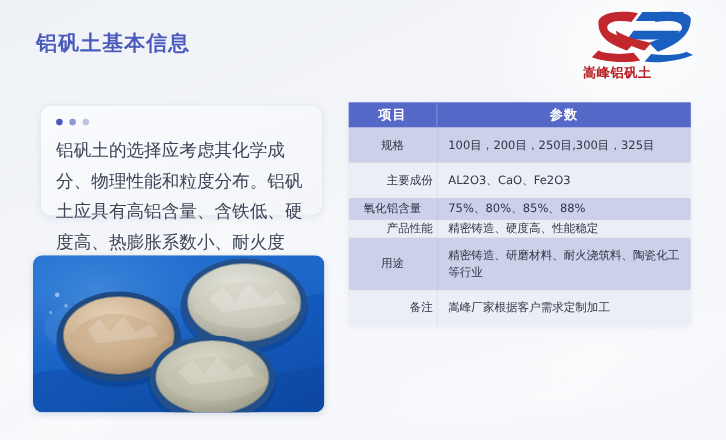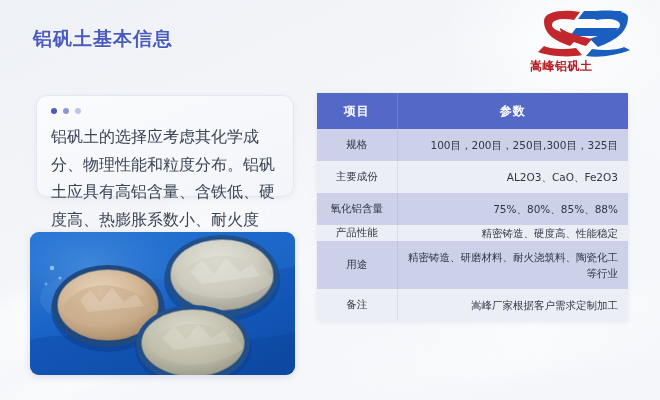--- a/index.html
+++ b/index.html
@@ -78,34 +78,34 @@
     position: absolute; left: 317px; top: 93px; width: 311px;
     border-collapse: collapse; table-layout: fixed;
     font-family: "DejaVu Sans", sans-serif;
     box-shadow: 0 1px 5px rgba(120,130,165,.13);
   }
   #spec-table col.c1 { width: 80px; }
   #spec-table col.c2 { width: 231px; }
   #spec-table th {
     background: #5468c8; color: #ffffff;
     font-size: 12px; font-weight: bold;
-    height: 36px; text-align: center;
+    height: 23px; text-align: center;
     letter-spacing: 1px;
   }
   #spec-table th.th-item { border-right: 1px solid #6c7ed2; }
   #spec-table td { font-size: 10.5px; color: #2f3647; vertical-align: middle; }
   #spec-table td.cell-label { text-align: center; padding: 0 3px; }
-  #spec-table td.cell-value { text-align: right; padding: 0 10px; line-height: 1.55; }
+  #spec-table td.cell-value { text-align: left; padding: 0 10px; line-height: 1.55; }
   #spec-table tr.row-odd td  { background: #ccd0e8; }
   #spec-table tr.row-even td { background: #eceef6; }
   #spec-table tr.row-odd td.cell-label  { border-right: 1px solid #bfc4e0; }
-  #spec-table tr.row-even td.cell-label { border-right: 1px solid #dcdfec; }
+  #spec-table tr.row-even td.cell-label { border-right: 1px solid #dcdfec; text-align: right; }
   #spec-table tr.r1 td { height: 32px; }
   #spec-table tr.r2 td { height: 32px; }
-  #spec-table tr.r3 td { height: 32px; }
+  #spec-table tr.r3 td { height: 20px; }
   #spec-table tr.r4 td { height: 15px; }
   #spec-table tr.r5 td { height: 48px; }
   #spec-table tr.r6 td { height: 32px; }
 </style>
 </head>
 <body>
 
 <div id="slide">
 
   <div class="corner-glow"></div>

